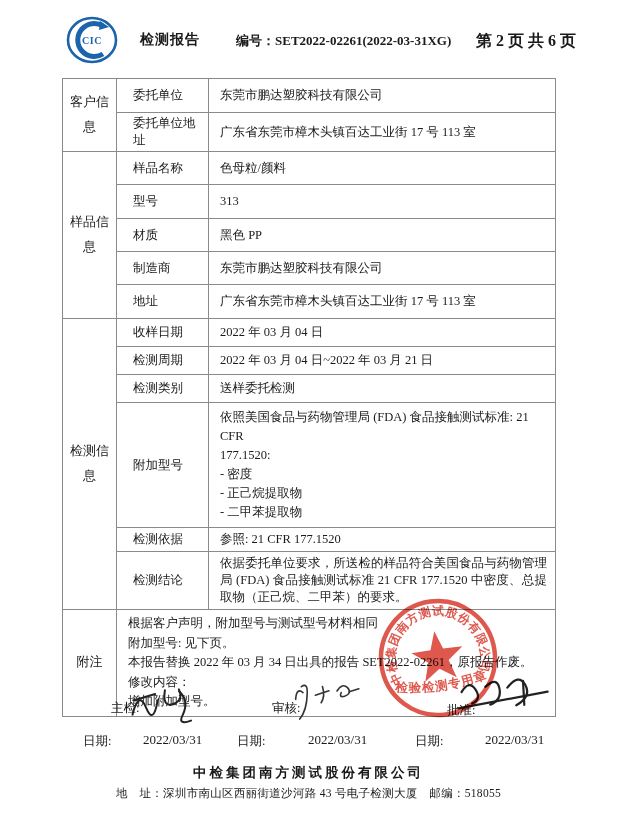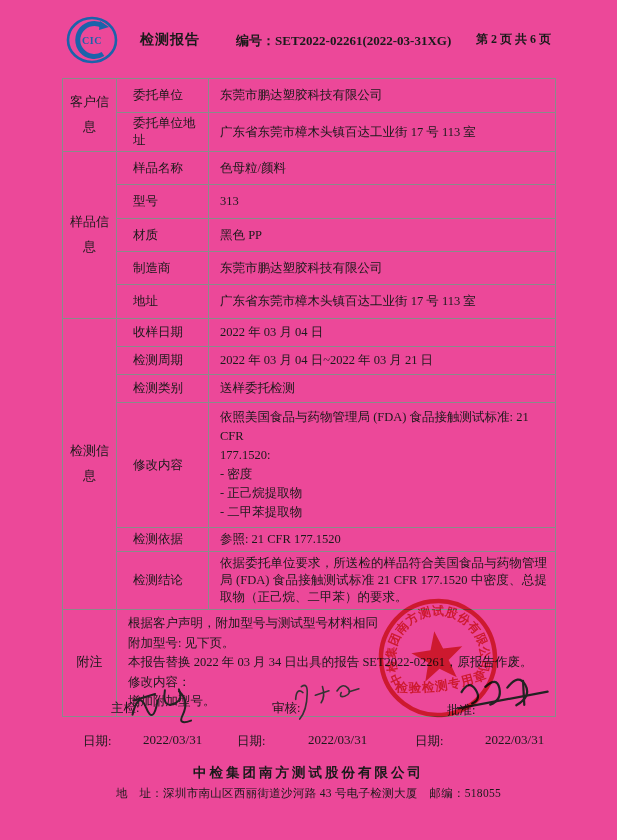--- a/index.html
+++ b/index.html
@@ -1,26 +1,26 @@
 <!DOCTYPE html>
 <html><head>
 <meta charset="utf-8">
 <style>
   html,body{margin:0;padding:0;background:#e8e8e8;}
   .page{
-    position:relative;width:617px;height:840px;background:#ec4899;
+    position:relative;width:617px;height:840px;background:#ffffff;
     font-family:"Liberation Serif","DejaVu Serif",serif;color:#1a1a1a;
     margin:0 auto;overflow:hidden;
   }
   
   .hdr{position:absolute;left:0;top:0;width:100%;height:78px;}
   .logo{position:absolute;left:64px;top:15px;width:56px;height:50px;}
   .hdr-title{position:absolute;left:140px;top:31px;font-size:14px;font-weight:bold;letter-spacing:1px;}
   .hdr-no{position:absolute;left:236px;top:32px;font-size:13px;font-weight:bold;}
-  .hdr-page{position:absolute;left:476px;top:31px;font-size:12px;font-weight:bold;}
+  .hdr-page{position:absolute;left:476px;top:31px;font-size:16px;font-weight:bold;}
   
   table.rpt{
     position:absolute;left:62px;top:78px;width:493px;
     border-collapse:collapse;table-layout:fixed;
     font-size:12.5px;
   }
   table.rpt td{border:1px solid #8a8a8a;vertical-align:middle;overflow:hidden;}
   td.sec{
     text-align:center;line-height:1.9;padding:0 6px;font-size:13px;
     word-break:break-all;
@@ -110,21 +110,21 @@
       </tr>
       <tr style="height:28px">
         <td class="lbl">检测周期</td>
         <td class="val">2022 年 03 月 04 日~2022 年 03 月 21 日</td>
       </tr>
       <tr style="height:28px">
         <td class="lbl">检测类别</td>
         <td class="val">送样委托检测</td>
       </tr>
       <tr style="height:86px">
-        <td class="lbl">修改内容</td>
+        <td class="lbl">附加型号</td>
         <td class="val items pre">依照美国食品与药物管理局 (FDA) 食品接触测试标准: 21 CFR
 177.1520:
 - 密度
 - 正己烷提取物
 - 二甲苯提取物</td>
       </tr>
       <tr style="height:24px">
         <td class="lbl">检测依据</td>
         <td class="val">参照: 21 CFR 177.1520</td>
       </tr>

